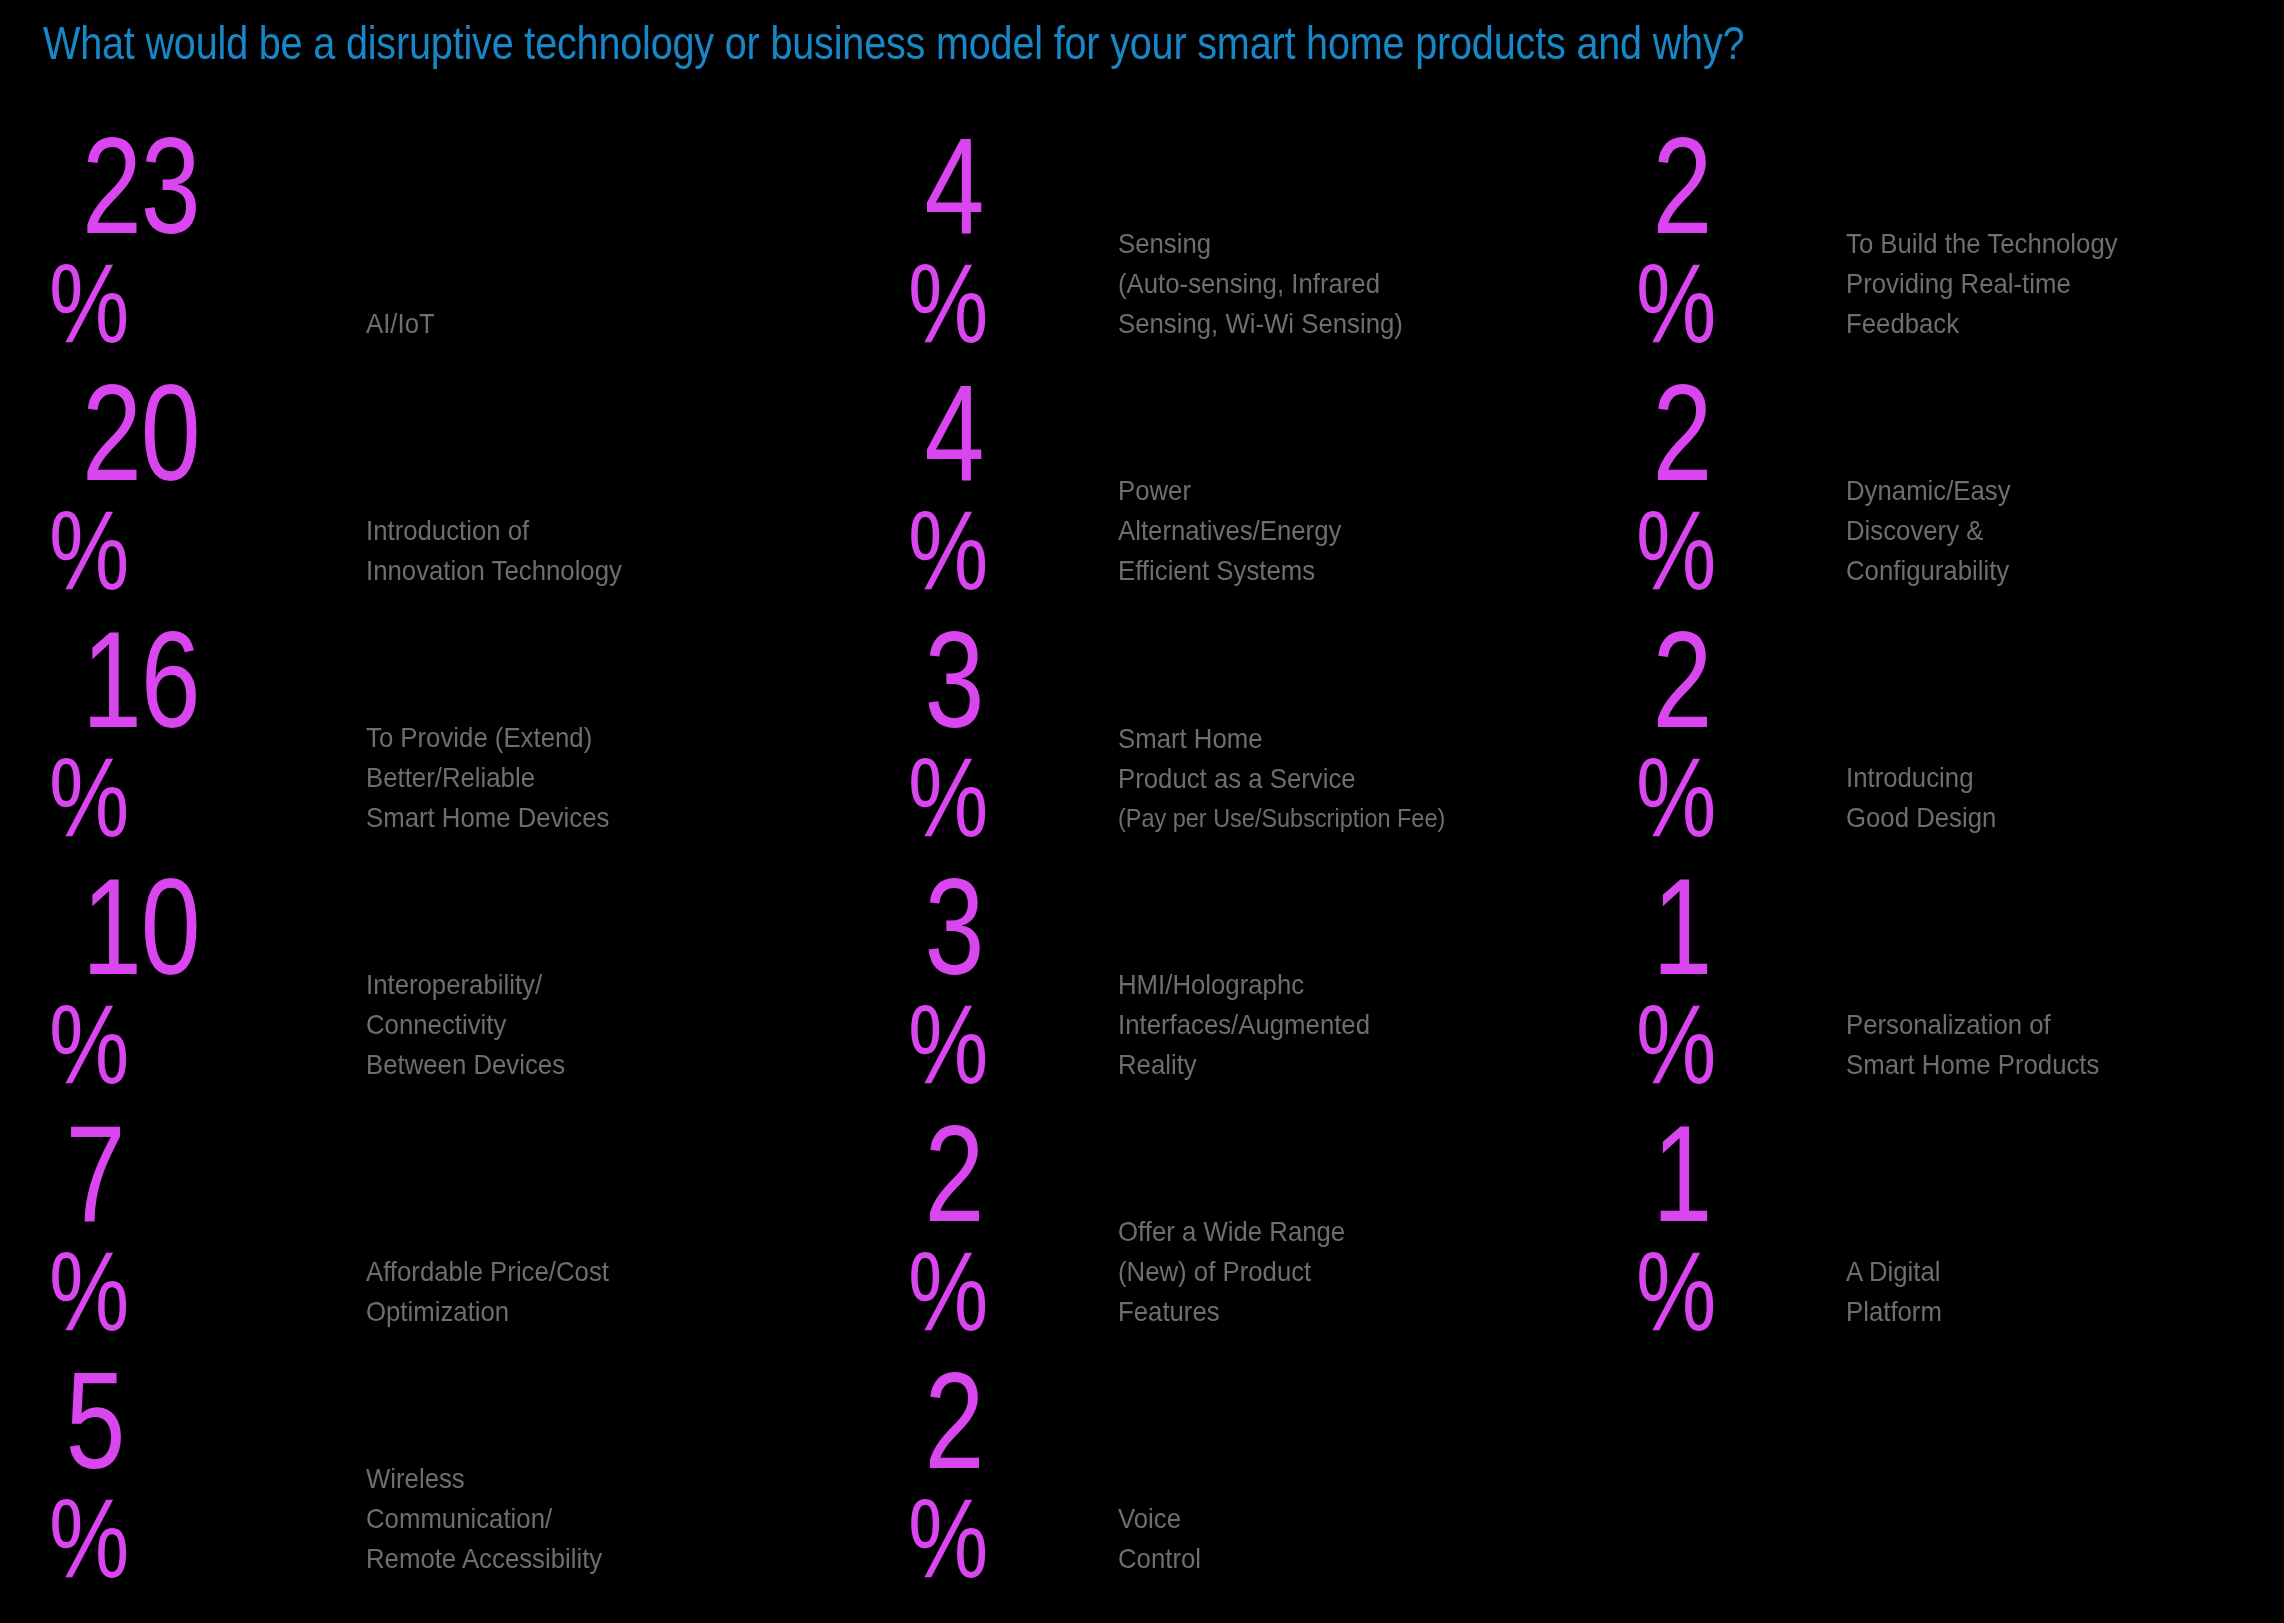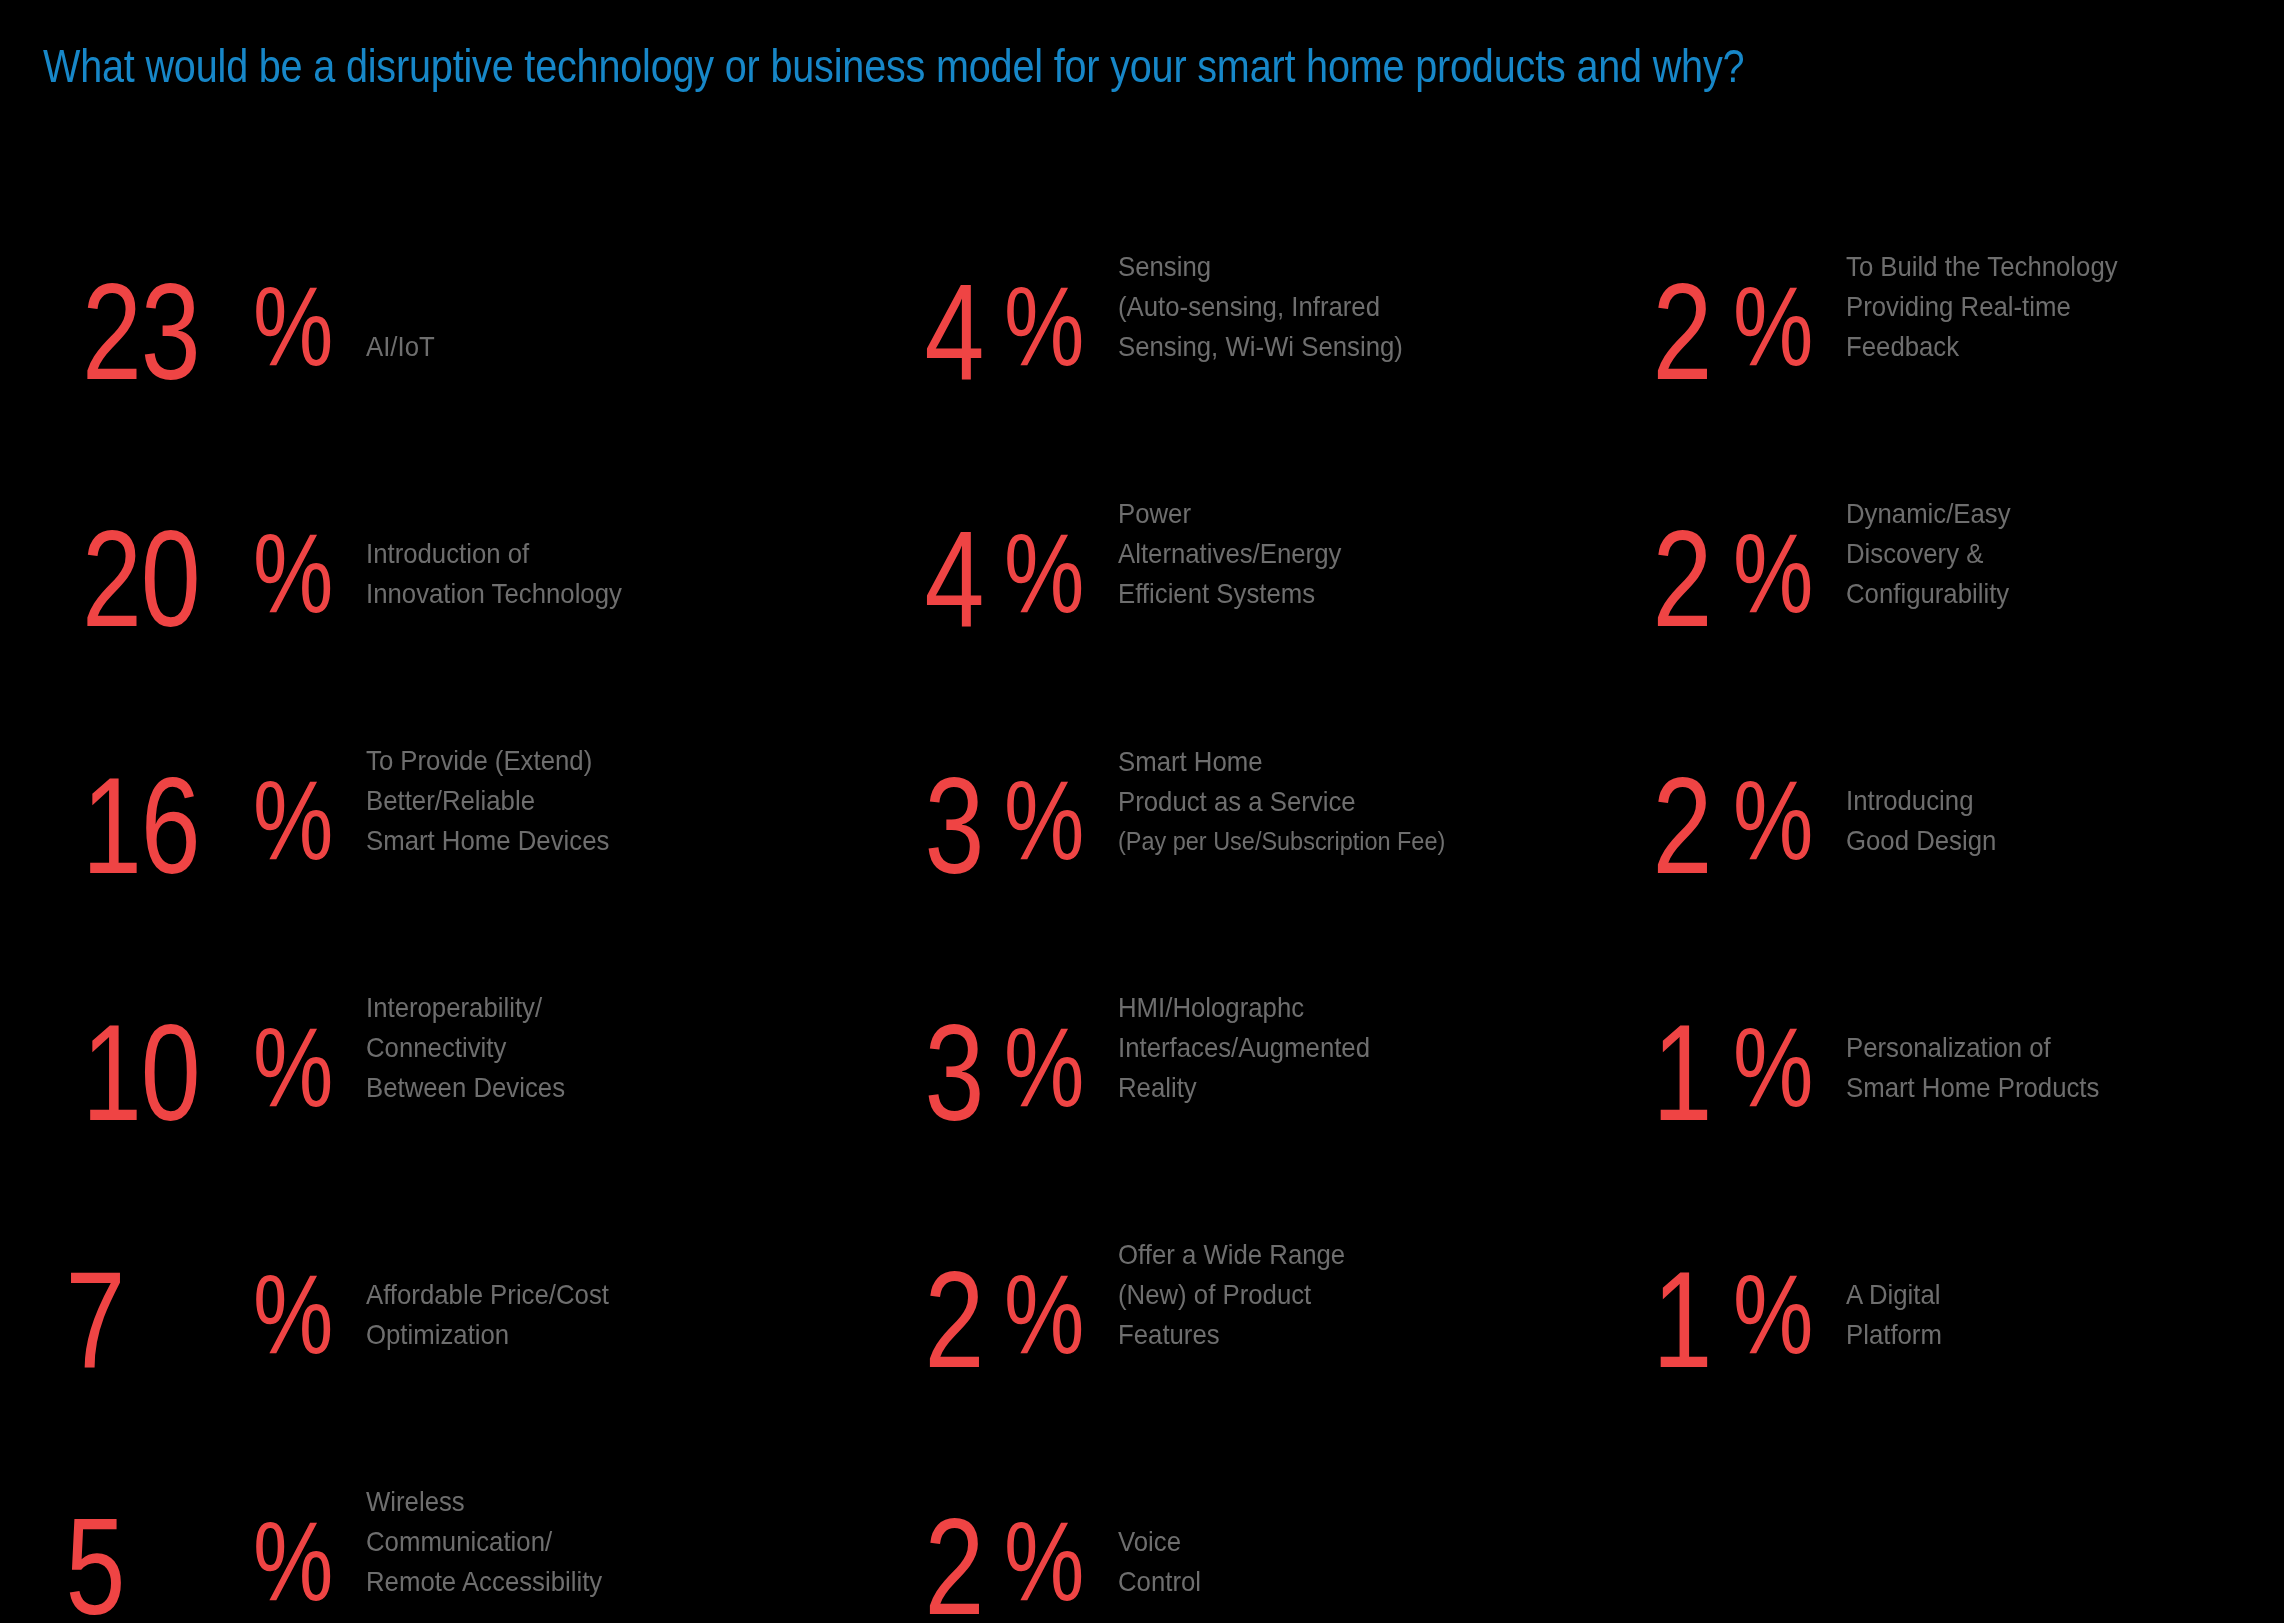--- a/index.html
+++ b/index.html
@@ -2,21 +2,21 @@
 <html style="font-size:13px"><head>
 <meta charset="utf-8">
 <style>
   html,body{margin:0;padding:0;}
   body{
     width:2284px;height:1624px;
     background:#000000;
     font-family:"Liberation Sans", sans-serif;
     overflow:hidden;
   }
-  #stage{position:relative;width:2284px;height:1556px;background:#000;margin-top:23px;}
+  #stage{position:relative;width:2284px;height:1556px;background:#000;}
 
   
   .title{
     position:absolute;
     left:43px; top:16.4px;
     font-size:46px;
     line-height:54px;
     letter-spacing:-0.2px;
     color:#1787c8;
     white-space:nowrap;
@@ -44,24 +44,24 @@
     height:247px;
     display:flex;
     flex-direction:row;
     align-items:flex-end;
     box-sizing:border-box;
   }
 
   
   .value{
     display:flex;
-    flex-direction:row;
+    flex-direction:column;
     align-items:flex-start;
-    justify-content:space-between;
-    color:#ef4444;
+    justify-content:flex-start;
+    color:#d946ef;
     flex:0 0 auto;
     line-height:1;
   }
   .col-1 .value{width:304px;}
   .col-2 .value{width:197px;}
   .col-3 .value{width:197px;}
 
   .num{
     font-size:138px;
     line-height:123px;

